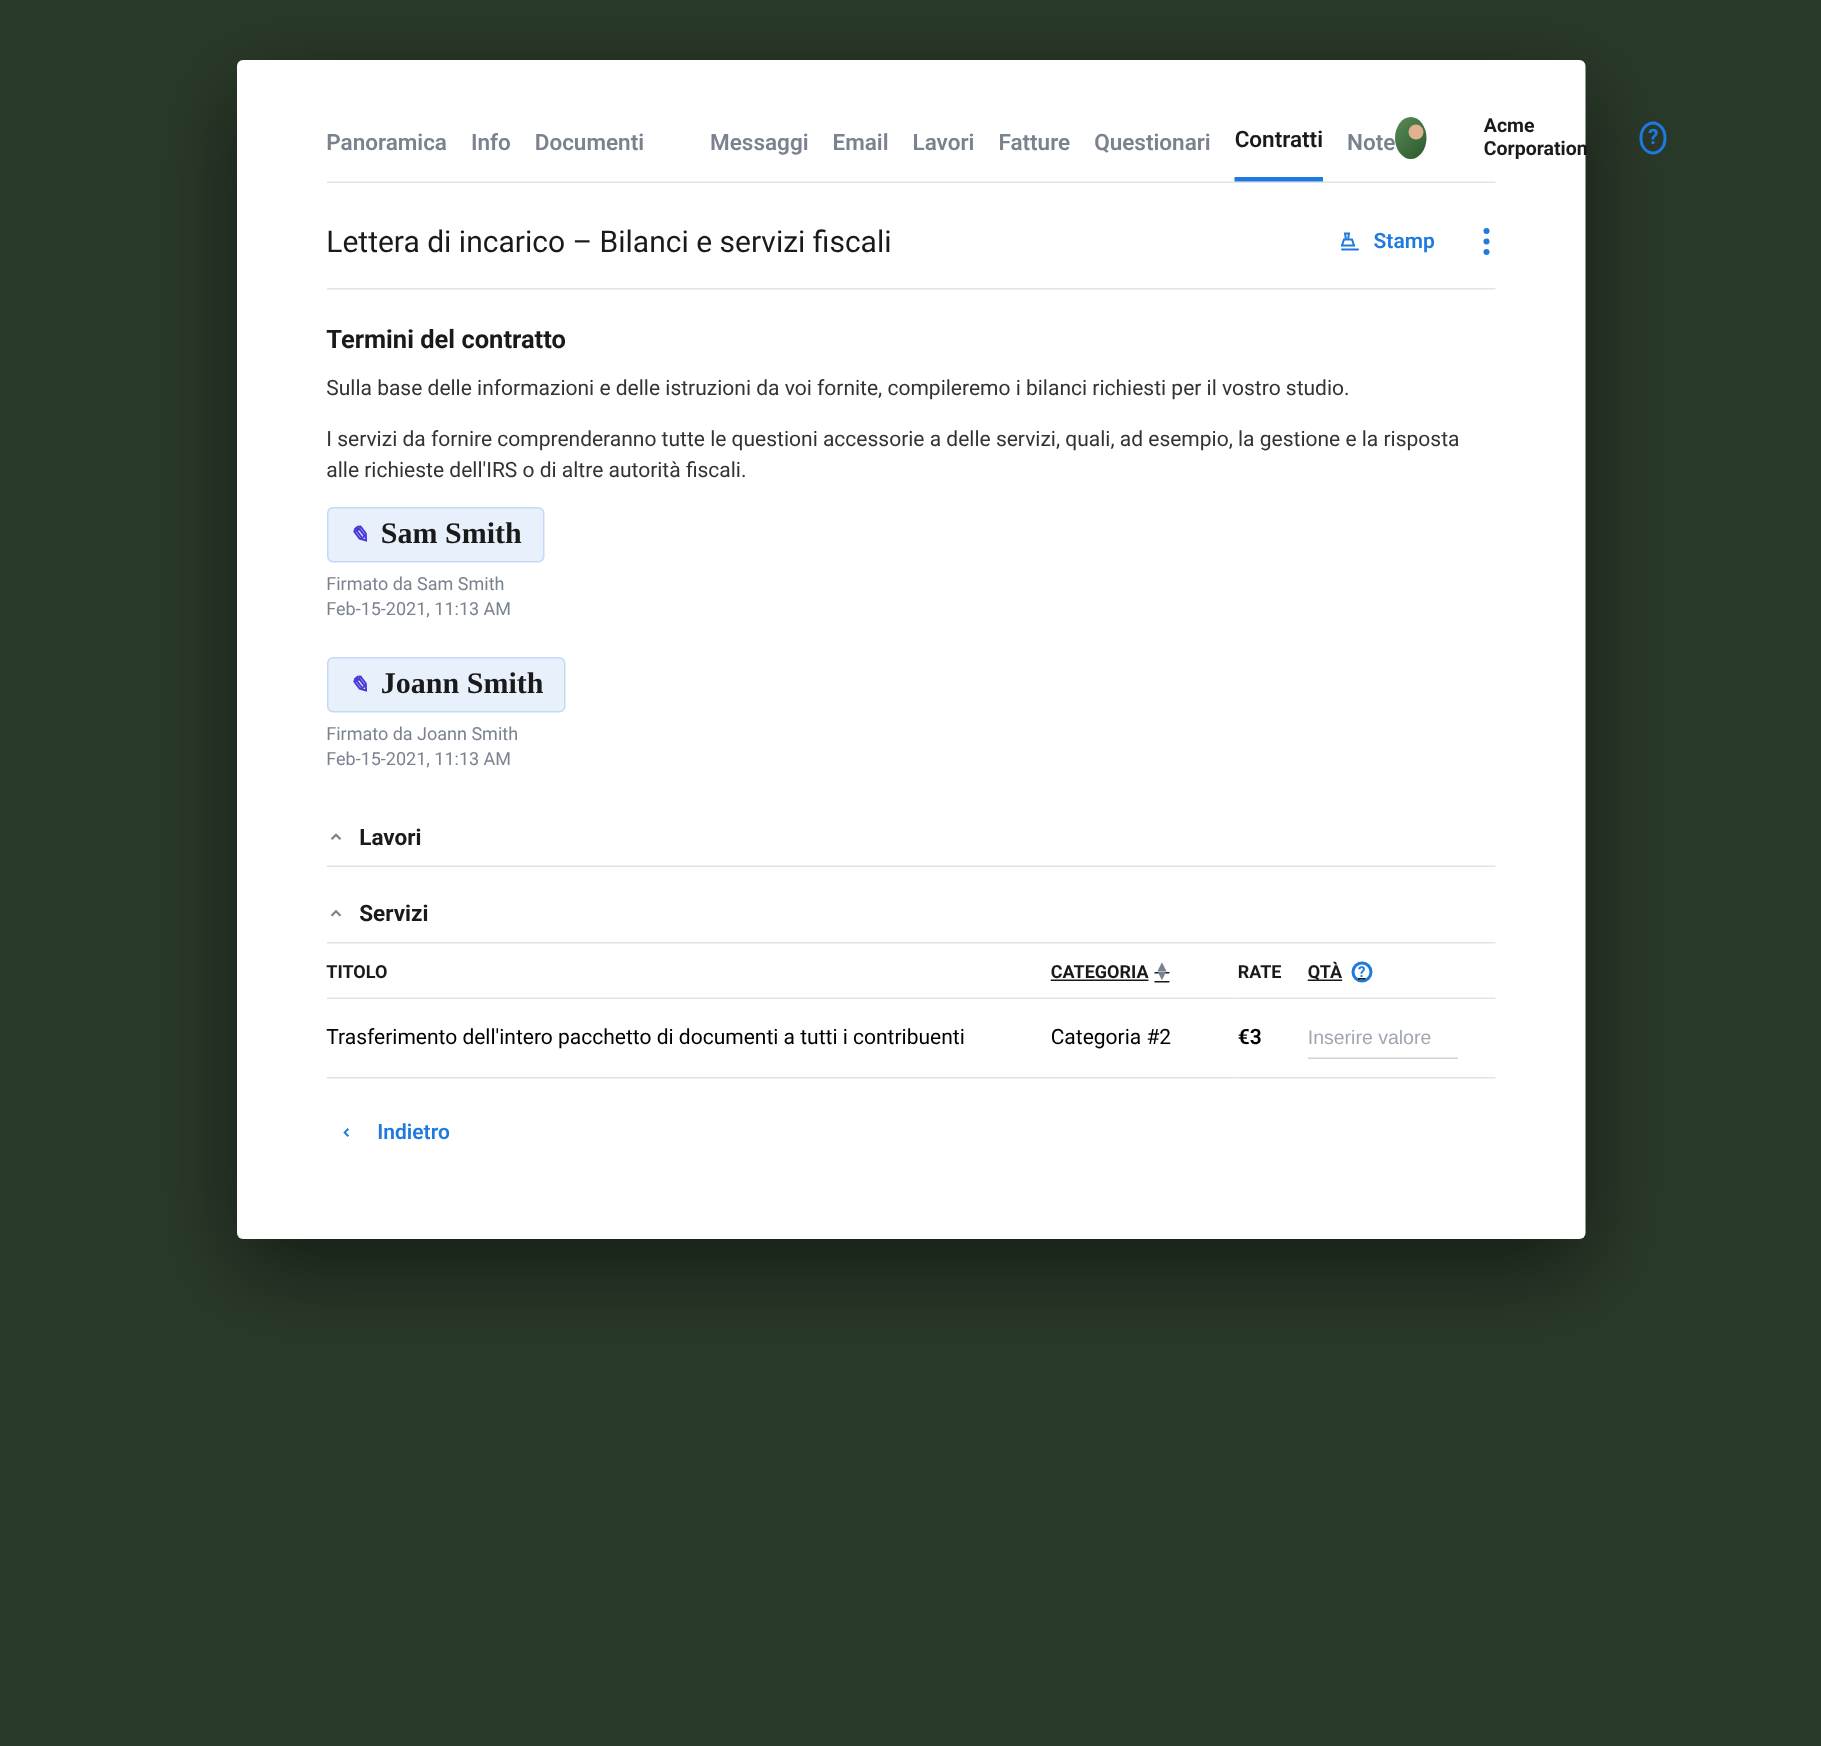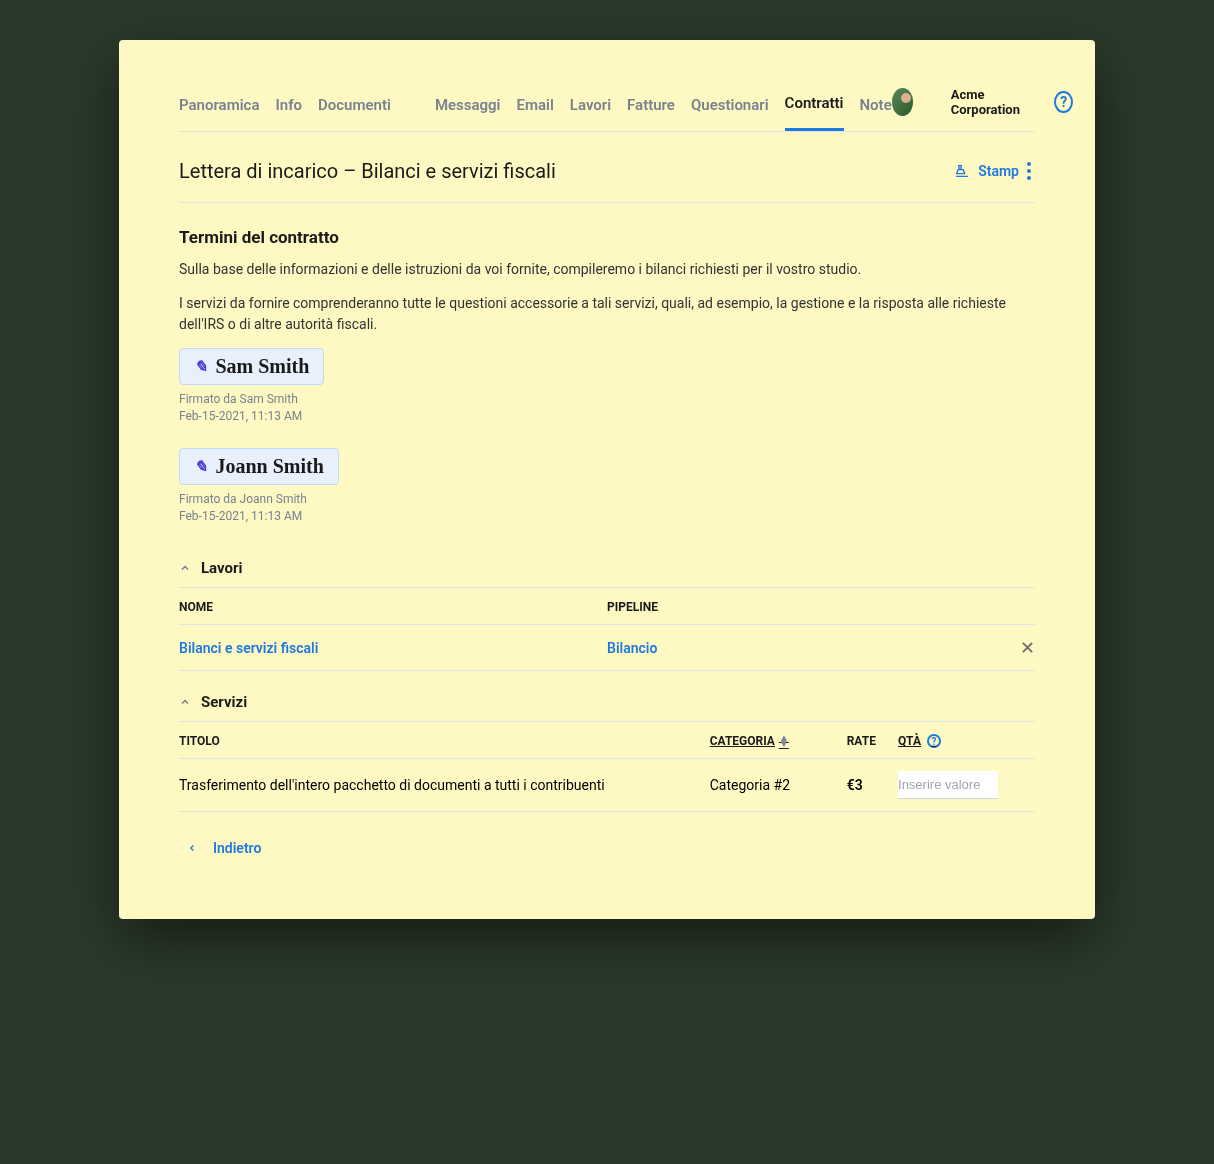--- a/index.html
+++ b/index.html
@@ -10,25 +10,25 @@
     body {
       font-family: -apple-system, BlinkMacSystemFont, "Segoe UI", Roboto, Helvetica, Arial, sans-serif;
       background: #2a3a2a;
       display: flex;
       justify-content: center;
       align-items: flex-start;
       min-height: 100vh;
       padding: 40px 20px;
     }
     .card {
-      background: #fef9c3;
-      width: 976px;
+      background: #ffffff;
+      width: 899px;
       border-radius: 4px;
       box-shadow: 0 20px 60px rgba(0,0,0,0.5);
-      padding: 10px 60px 60px 60px;
+      padding: 0 60px 60px 60px;
     }
     .topbar {
       display: flex;
       justify-content: space-between;
       align-items: center;
       border-bottom: 1px solid #e0e3e8;
       padding-top: 36px;
     }
     .tabs {
       display: flex;
@@ -107,21 +107,21 @@
       border-bottom: 1px solid #e0e3e8;
     }
     .page-title {
       font-size: 20px;
       font-weight: 400;
       color: #1a1a1a;
     }
     .title-actions {
       display: flex;
       align-items: center;
-      gap: 4px;
+      gap: 28px;
       text-align: center;
     }
     .stamp-btn {
       display: flex;
       align-items: center;
       gap: 8px;
       color: #1f7ae0;
       font-size: 14px;
       font-weight: 600;
       cursor: pointer;
@@ -322,21 +322,21 @@
       <div class="kebab">
         <span></span>
           <span></span>
           <span></span>
       </div>
     </div>
   </div>
 
   <div class="section-heading">Termini del contratto</div>
   <p class="body-text">Sulla base delle informazioni e delle istruzioni da voi fornite, compileremo i bilanci richiesti per il vostro studio.</p>
-  <p class="body-text">I servizi da fornire comprenderanno tutte le questioni accessorie a tali servizi, quali, ad esempio, la gestione e la risposta alle richieste dell'IRS o di altre autorità fiscali.</p>
+  <p class="body-text">I servizi da fornire comprenderanno tutte le questioni accessorie a delle servizi, quali, ad esempio, la gestione e la risposta alle richieste dell'IRS o di altre autorità fiscali.</p>
 
   <div class="signature-block">
     <div class="signature-box">
       <span class="sig-squiggle">✎</span>
       <span class="sig-name">Sam Smith</span>
     </div>
     <div class="sig-meta">Firmato da  Sam Smith</div>
     <div class="sig-meta">Feb-15-2021, 11:13 AM</div>
   </div>
 
@@ -348,36 +348,20 @@
     <div class="sig-meta">Firmato da Joann Smith</div>
     <div class="sig-meta">Feb-15-2021, 11:13 AM</div>
   </div>
 
   <div class="collapse-header">
     <svg class="chevron-up" viewBox="0 0 24 24" fill="none" stroke="#7a8290" stroke-width="3">
         <polyline points="6 15 12 9 18 15"></polyline>
       </svg>
     <span class="collapse-title">Lavori</span>
   </div>
-  <table>
-    <thead>
-      <tr>
-        <th style="width:50%">NOME</th>
-        <th>PIPELINE</th>
-        <th></th>
-      </tr>
-    </thead>
-    <tbody>
-      <tr>
-        <td><span class="link-text">Bilanci e servizi fiscali</span></td>
-        <td><span class="link-text">Bilancio</span></td>
-        <td class="row-close">✕</td>
-      </tr>
-    </tbody>
-  </table>
 
   <div class="collapse-header">
     <svg class="chevron-up" viewBox="0 0 24 24" fill="none" stroke="#7a8290" stroke-width="3">
         <polyline points="6 15 12 9 18 15"></polyline>
       </svg>
     <span class="collapse-title">Servizi</span>
   </div>
   <table>
     <thead>
       <tr>

